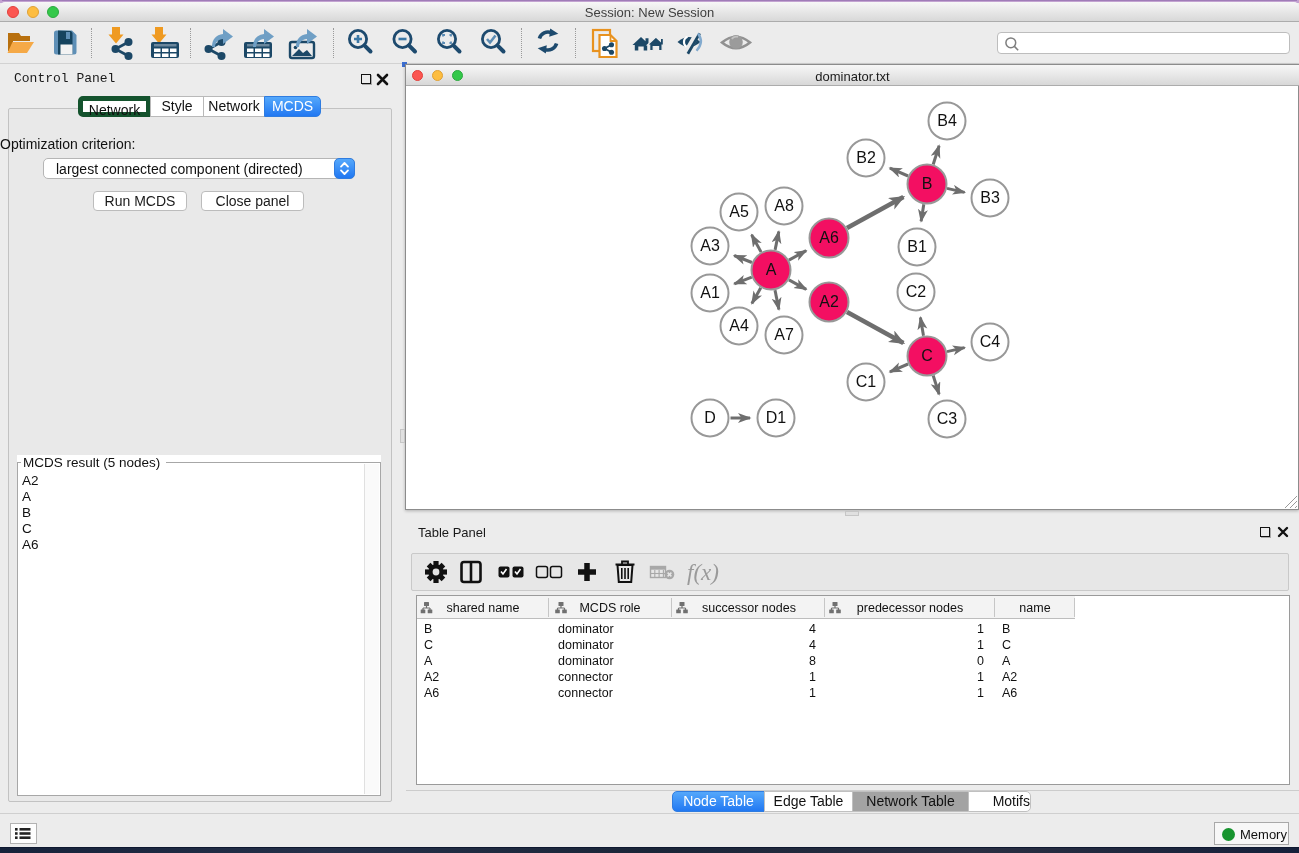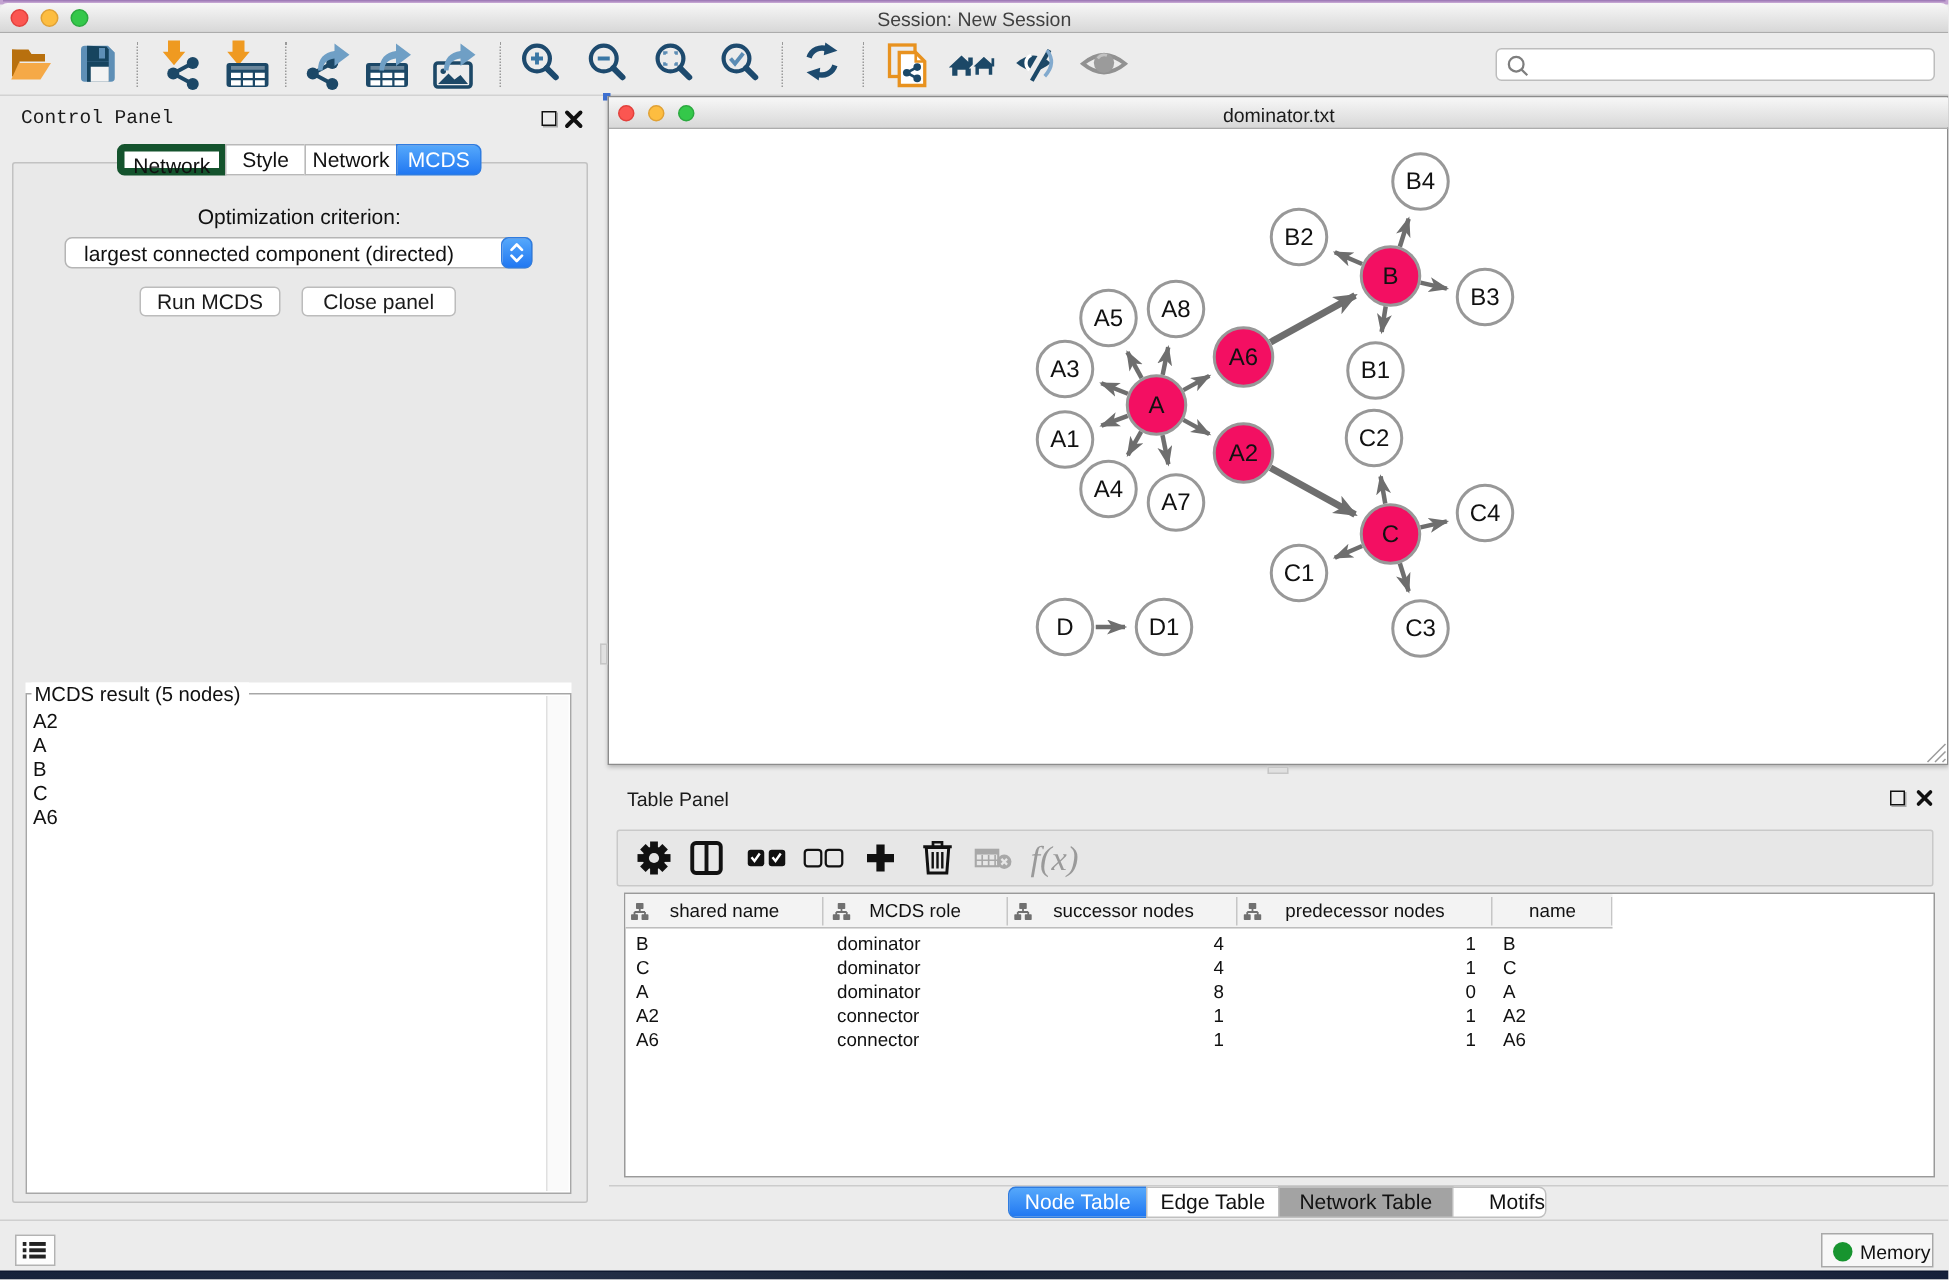--- a/index.html
+++ b/index.html
@@ -152,21 +152,21 @@
 
 <div class="abs" style="left:8px;top:108px;width:384px;height:694px;background:#e9e9e9;border:1px solid #c2c2c2;border-radius:2px;"></div>
 
 <div class="abs" style="left:78px;top:96px;width:243px;height:21px;">
   <div class="abs" style="left:0;top:0;width:73px;height:21px;background:#fff;border:5px solid #14532d;border-radius:5px 0 0 5px;font-size:14px;text-align:center;line-height:19px;color:#111;">Network</div>
   <div class="abs" style="left:72px;top:0;width:54px;height:21px;background:#fff;border:1px solid #b9b9b9;font-size:14px;text-align:center;line-height:19px;color:#111;">Style</div>
   <div class="abs" style="left:125px;top:0;width:62px;height:21px;background:#fff;border:1px solid #b9b9b9;font-size:14px;text-align:center;line-height:19px;color:#111;">Network</div>
   <div class="abs bluegrad" style="left:186px;top:0;width:57px;height:21px;border:1px solid #2f7ce0;border-radius:0 5px 5px 0;font-size:14px;text-align:center;line-height:19px;">MCDS</div>
 </div>
 
-<div class="abs" style="left:0;top:136px;width:399px;text-align:center;font-size:14px;color:#111;">Optimization criterion:</div>
+<div class="abs" style="left:0;top:136px;width:399px;font-size:14px;color:#111;">Optimization criterion:</div>
 
 <div class="abs" style="left:43px;top:158px;width:312px;height:21px;background:#fff;border:1px solid #b5b5b5;border-radius:5px;">
   <div style="position:absolute;left:12px;top:2px;font-size:14px;color:#111;">largest connected component (directed)</div>
   <div class="abs bluegrad" style="right:-1px;top:-1px;width:21px;height:21px;border-radius:5px;border:1px solid #2f7ce0;">
     <svg width="19" height="19" viewBox="0 0 19 19">
         <path d="M6 7.6 L9.5 4 L13 7.6" fill="none" stroke="#fff" stroke-width="1.8" stroke-linecap="round" stroke-linejoin="round"></path>
         <path d="M6 11.4 L9.5 15 L13 11.4" fill="none" stroke="#fff" stroke-width="1.8" stroke-linecap="round" stroke-linejoin="round"></path>
       </svg>
   </div>
 </div>

